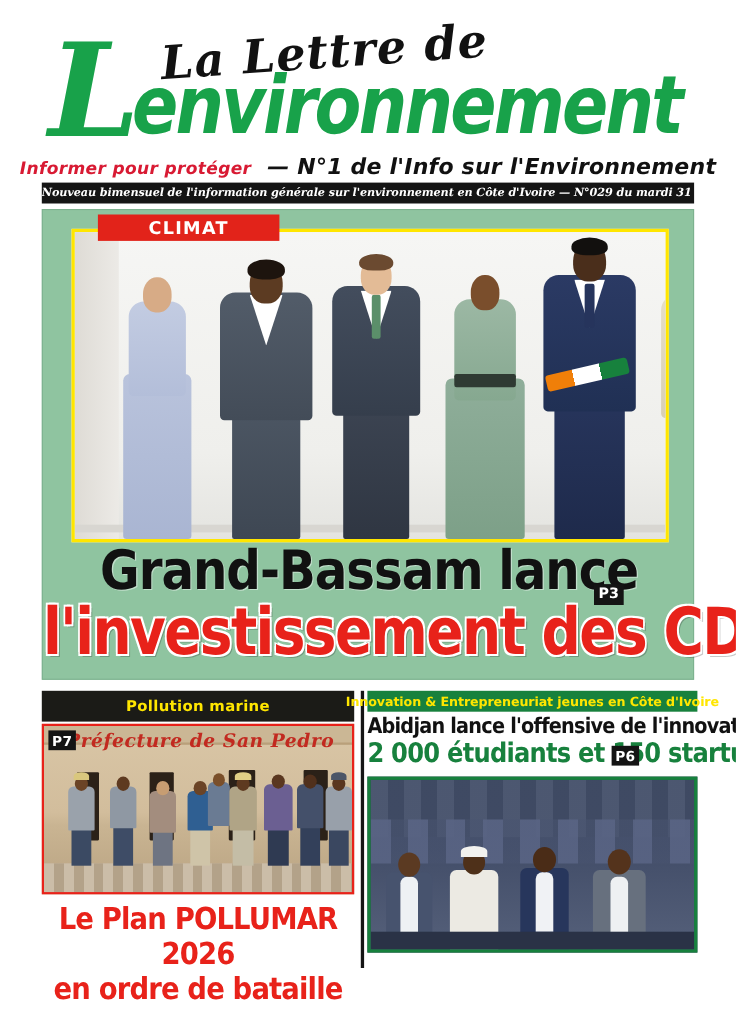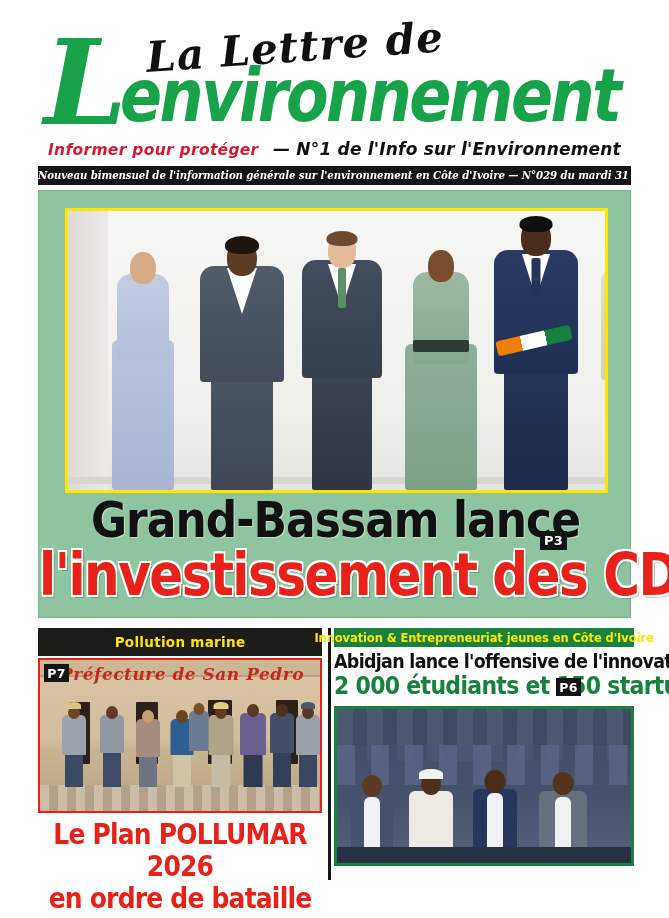--- a/index.html
+++ b/index.html
@@ -35,21 +35,21 @@
   .mast-tag{
     position:absolute;left:0;top:139px;width:669px;
     text-align:center;white-space:nowrap;
   }
   .tag-red{
     font-family:"DejaVu Sans",sans-serif;font-style:italic;font-weight:700;
     font-size:15.5px;color:#D81A33;letter-spacing:.3px;
   }
   .tag-blk{
     font-family:"DejaVu Sans",sans-serif;font-style:italic;font-weight:700;
-    font-size:17px;color:#111;letter-spacing:.2px;margin-left:10px;
+    font-size:20px;color:#111;letter-spacing:.2px;margin-left:10px;
   }
   .mast-bar{
     position:absolute;left:38px;top:166px;width:593px;height:19px;
     background:#151515;color:#fff;overflow:hidden;
   }
   .mast-bar span{
     display:block;text-align:center;white-space:nowrap;
     font-family:"DejaVu Serif",serif;font-style:italic;font-weight:700;
     font-size:10.2px;line-height:19px;letter-spacing:-.1px;
   }
@@ -224,20 +224,23 @@
       <span class="tag-red">Informer pour protéger</span>
       <span class="tag-blk">— N°1 de l'Info sur l'Environnement</span>
     </div>
     <div class="mast-bar">
       <span>Nouveau bimensuel de l'information générale sur l'environnement en Côte d'Ivoire — N°029 du mardi 31 mars au mercredi 15 avril 2026</span>
     </div>
   </div>
 
   <div class="lead">
 
+    <div class="climat">
+      <span>CLIMAT</span>
+    </div>
 
     <div class="lead-photo-wrap">
       <div class="scene">
         <div class="wallpanel"></div>
         <div class="floorline"></div>
 
         <div class="person" style="left:38px;width:74px;height:250px;">
           <div class="legs" style="bottom:0;width:62px;height:150px;background:linear-gradient(180deg,#b9c3dc,#a9b5d2);border-radius:6px 6px 3px 3px;"></div>
           <div class="torso" style="bottom:130px;width:52px;height:86px;background:linear-gradient(180deg,#c3cce2,#b3bed9);"></div>
           <div class="head" style="bottom:206px;width:26px;height:32px;background:#d7ab86;"></div>

